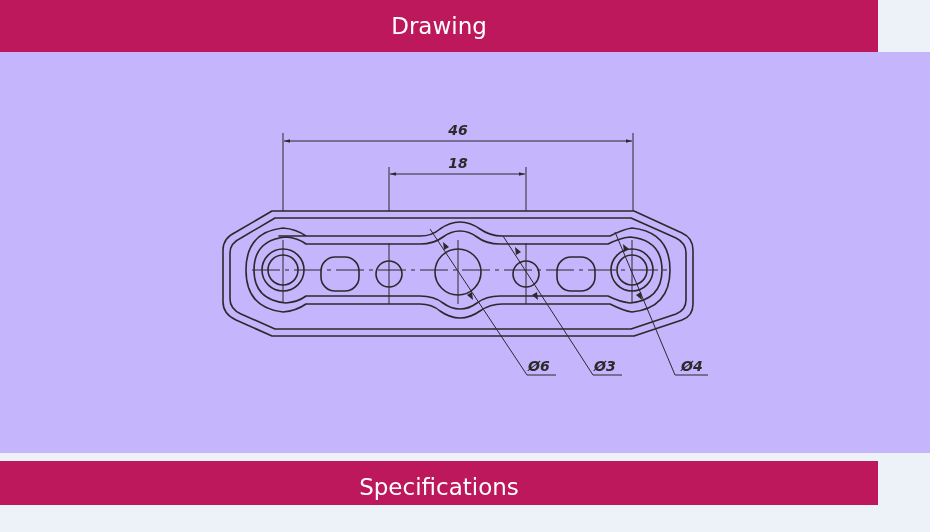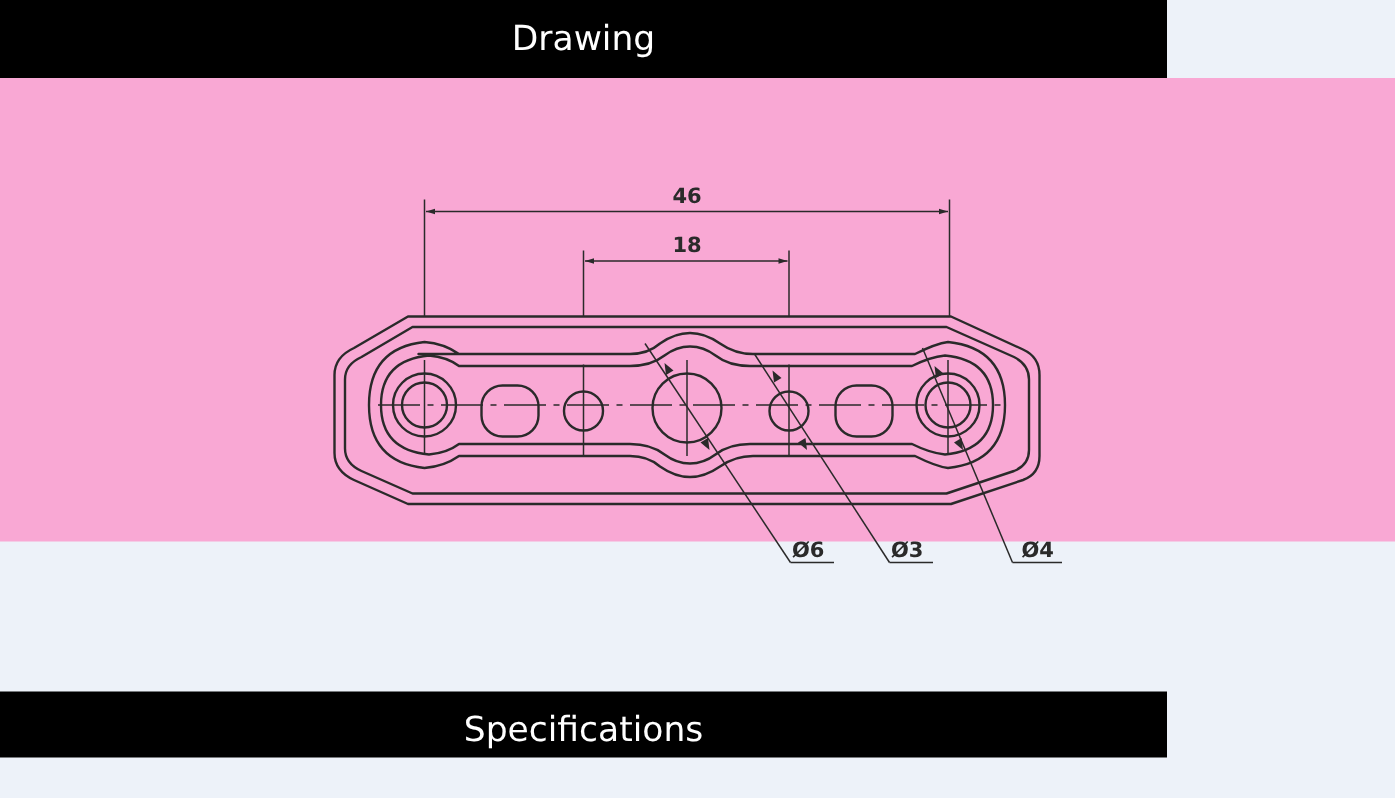--- a/index.html
+++ b/index.html
@@ -3,32 +3,33 @@
   <meta charset="utf-8">
   <style>
     html, body { margin: 0; padding: 0; }
     body {
       width: 930px; height: 532px; overflow: hidden;
       background: #edf2f9;
       font-family: "DejaVu Sans", sans-serif;
       position: relative;
     }
     .banner {
-      position: absolute; left: 0; width: 778px;
-      background: #000000;
+      position: absolute; left: 0; width: 878px;
+      background: #be185d;
       color: #ffffff;
       display: flex; align-items: center; justify-content: center;
       font-family: "DejaVu Sans", sans-serif;
       font-size: 23px; letter-spacing: 0px; text-align: center;
     }
     #banner-top { top: 0; height: 52px; }
     #banner-bottom { top: 461px; height: 52px; }
     #drawing-area {
-      position: absolute; left: 0; top: 52px; width: 930px; height: 309px;
-      background: #f9a8d4;
+      position: absolute; left: 0; top: 52px; width: 930px; height: 401px;
+      background: #c4b5fd;
+      font-style: italic;
     }
     #drawing-svg { position: absolute; left: 0; top: 0; }
     .dimtext {
       font-family: "DejaVu Sans", sans-serif;
       font-size: 14px; font-weight: bold; fill: #2a2a2a;
     }
     #bottom-fill {
       position: absolute; left: 0; top: 505px; width: 930px; height: 27px;
       background: #edf2f9;
     }

